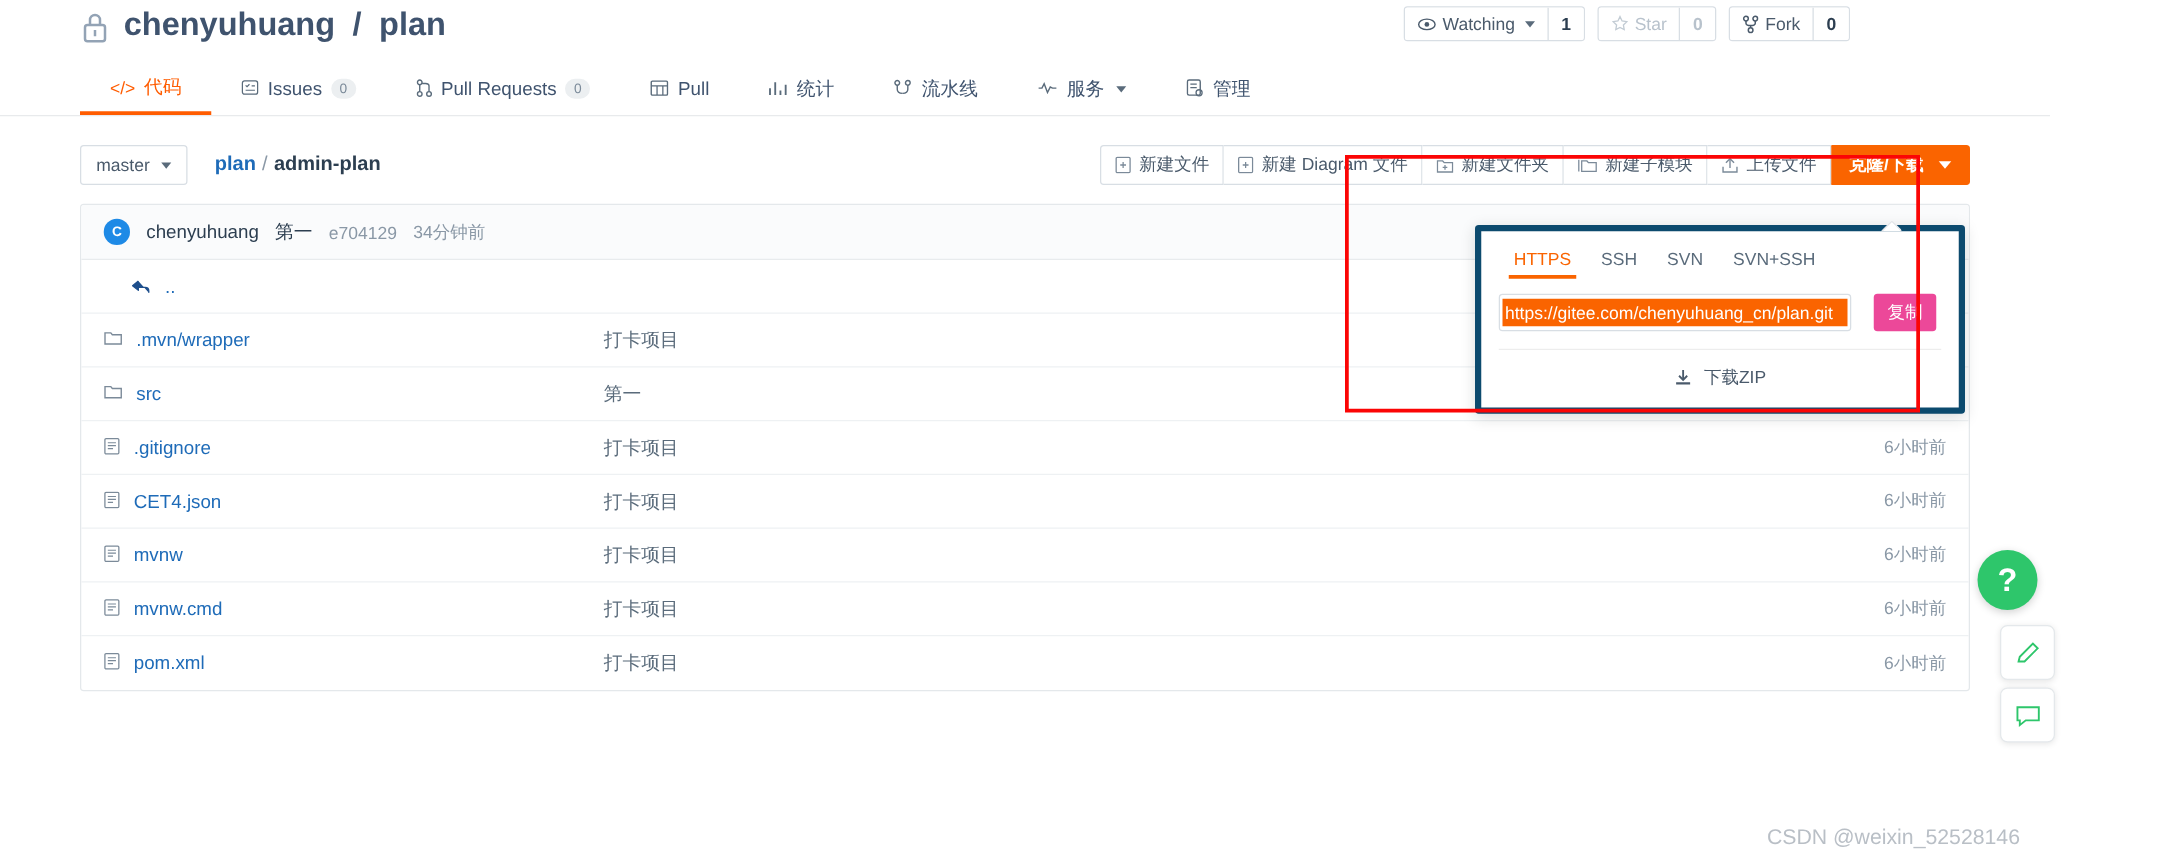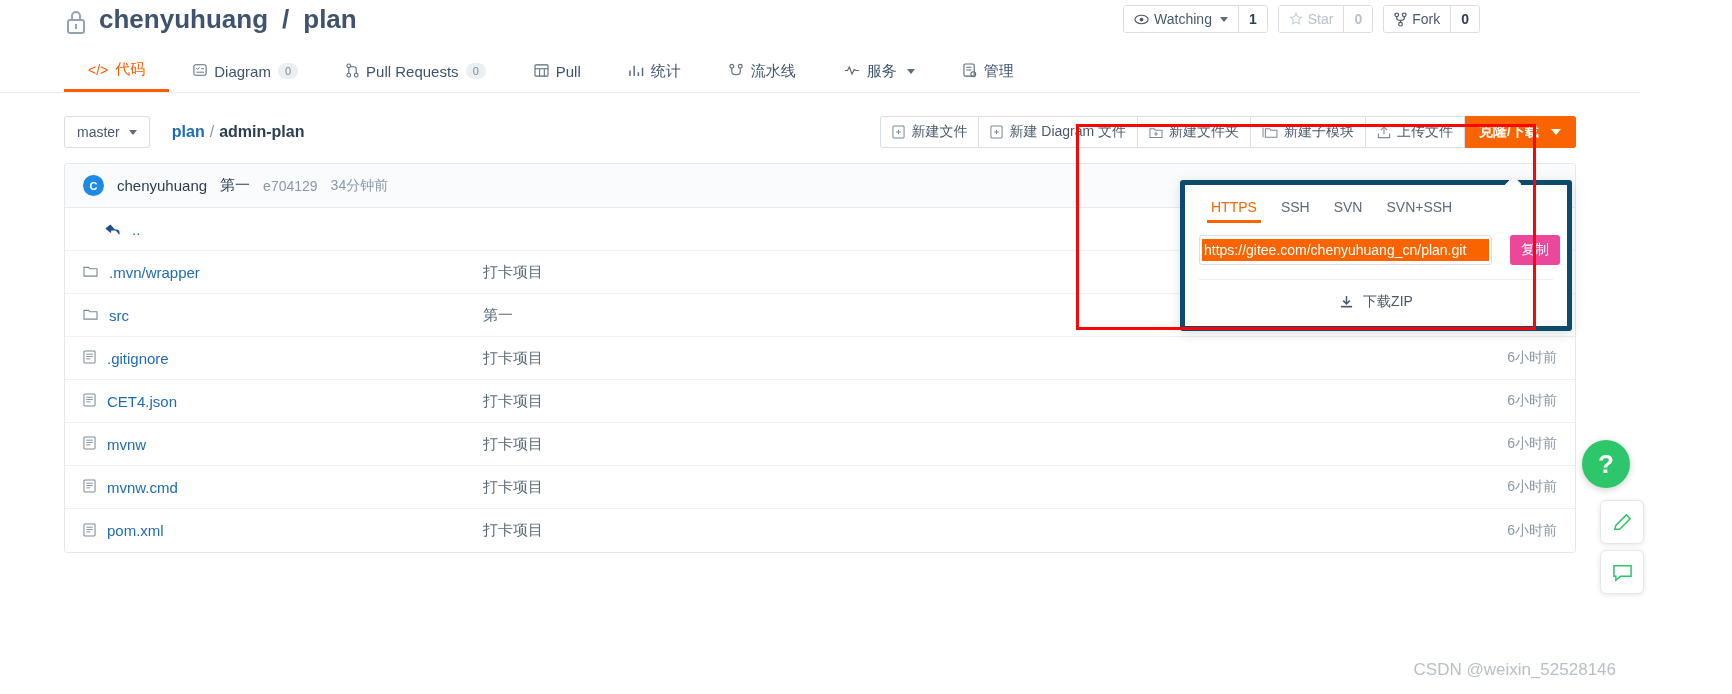--- a/index.html
+++ b/index.html
@@ -127,21 +127,21 @@
   }
   .clone-tabs { display:flex; gap:0; padding: 10px 14px 0 14px; }
   .clone-tab {
     font-size:14px; color:#5a6b7b; padding: 4px 12px 8px 12px;
     position:relative; white-space:nowrap; cursor:pointer;
   }
   .clone-tab.active { color:#fa6400; }
   .clone-tab.active::after {
     content:""; position:absolute; left:8px; right:8px; bottom:0; height:3px; background:#fa6400;
   }
-  .clone-url-row { display:flex; align-items:center; padding: 12px 7px 0 14px; gap: 18px; }
+  .clone-url-row { display:flex; align-items:center; padding: 12px 18px 0 14px; gap: 18px; }
   .clone-url {
     flex:1; height:30px; border:1px solid #d8dee4; border-radius:3px;
     display:flex; align-items:center; padding: 0 2px; overflow:hidden; background:#fff;
   }
   .clone-url .sel {
     background:#fa6400; color:#fff; font-size:14px; padding: 3px 2px;
     white-space:nowrap; overflow:hidden; display:block; width:100%;
   }
   .copy-btn {
     background:#ec4899; color:#fff; font-size:14px; border:none; border-radius:3px;
@@ -275,21 +275,21 @@
       <span>代码</span>
     </div>
     <div class="nav-tab">
       <span class="nav-icon">
         <svg width="14" height="14" viewBox="0 0 16 16">
           <rect x="1" y="2" width="14" height="12" rx="2" fill="none" stroke="#5a6b7b" stroke-width="1.2"></rect>
           <path d="M4 6 l1.3 1.3 L7.5 5" fill="none" stroke="#5a6b7b" stroke-width="1.1"></path>
           <path d="M9.5 6.5 H12.5 M4 10.5 H12.5" stroke="#5a6b7b" stroke-width="1.1"></path>
         </svg>
       </span>
-      <span>Diagram</span>
+      <span>Issues</span>
       <span class="badge">0</span>
     </div>
     <div class="nav-tab">
       <span class="nav-icon">
         <svg width="13" height="15" viewBox="0 0 14 16">
           <circle cx="3" cy="3" r="2" fill="none" stroke="#5a6b7b" stroke-width="1.2"></circle>
           <circle cx="3" cy="13" r="2" fill="none" stroke="#5a6b7b" stroke-width="1.2"></circle>
           <circle cx="11" cy="13" r="2" fill="none" stroke="#5a6b7b" stroke-width="1.2"></circle>
           <path d="M3 5 V11" stroke="#5a6b7b" stroke-width="1.2"></path>
           <path d="M11 11 V6 q0-2-3-2 H5" fill="none" stroke="#5a6b7b" stroke-width="1.2"></path>

